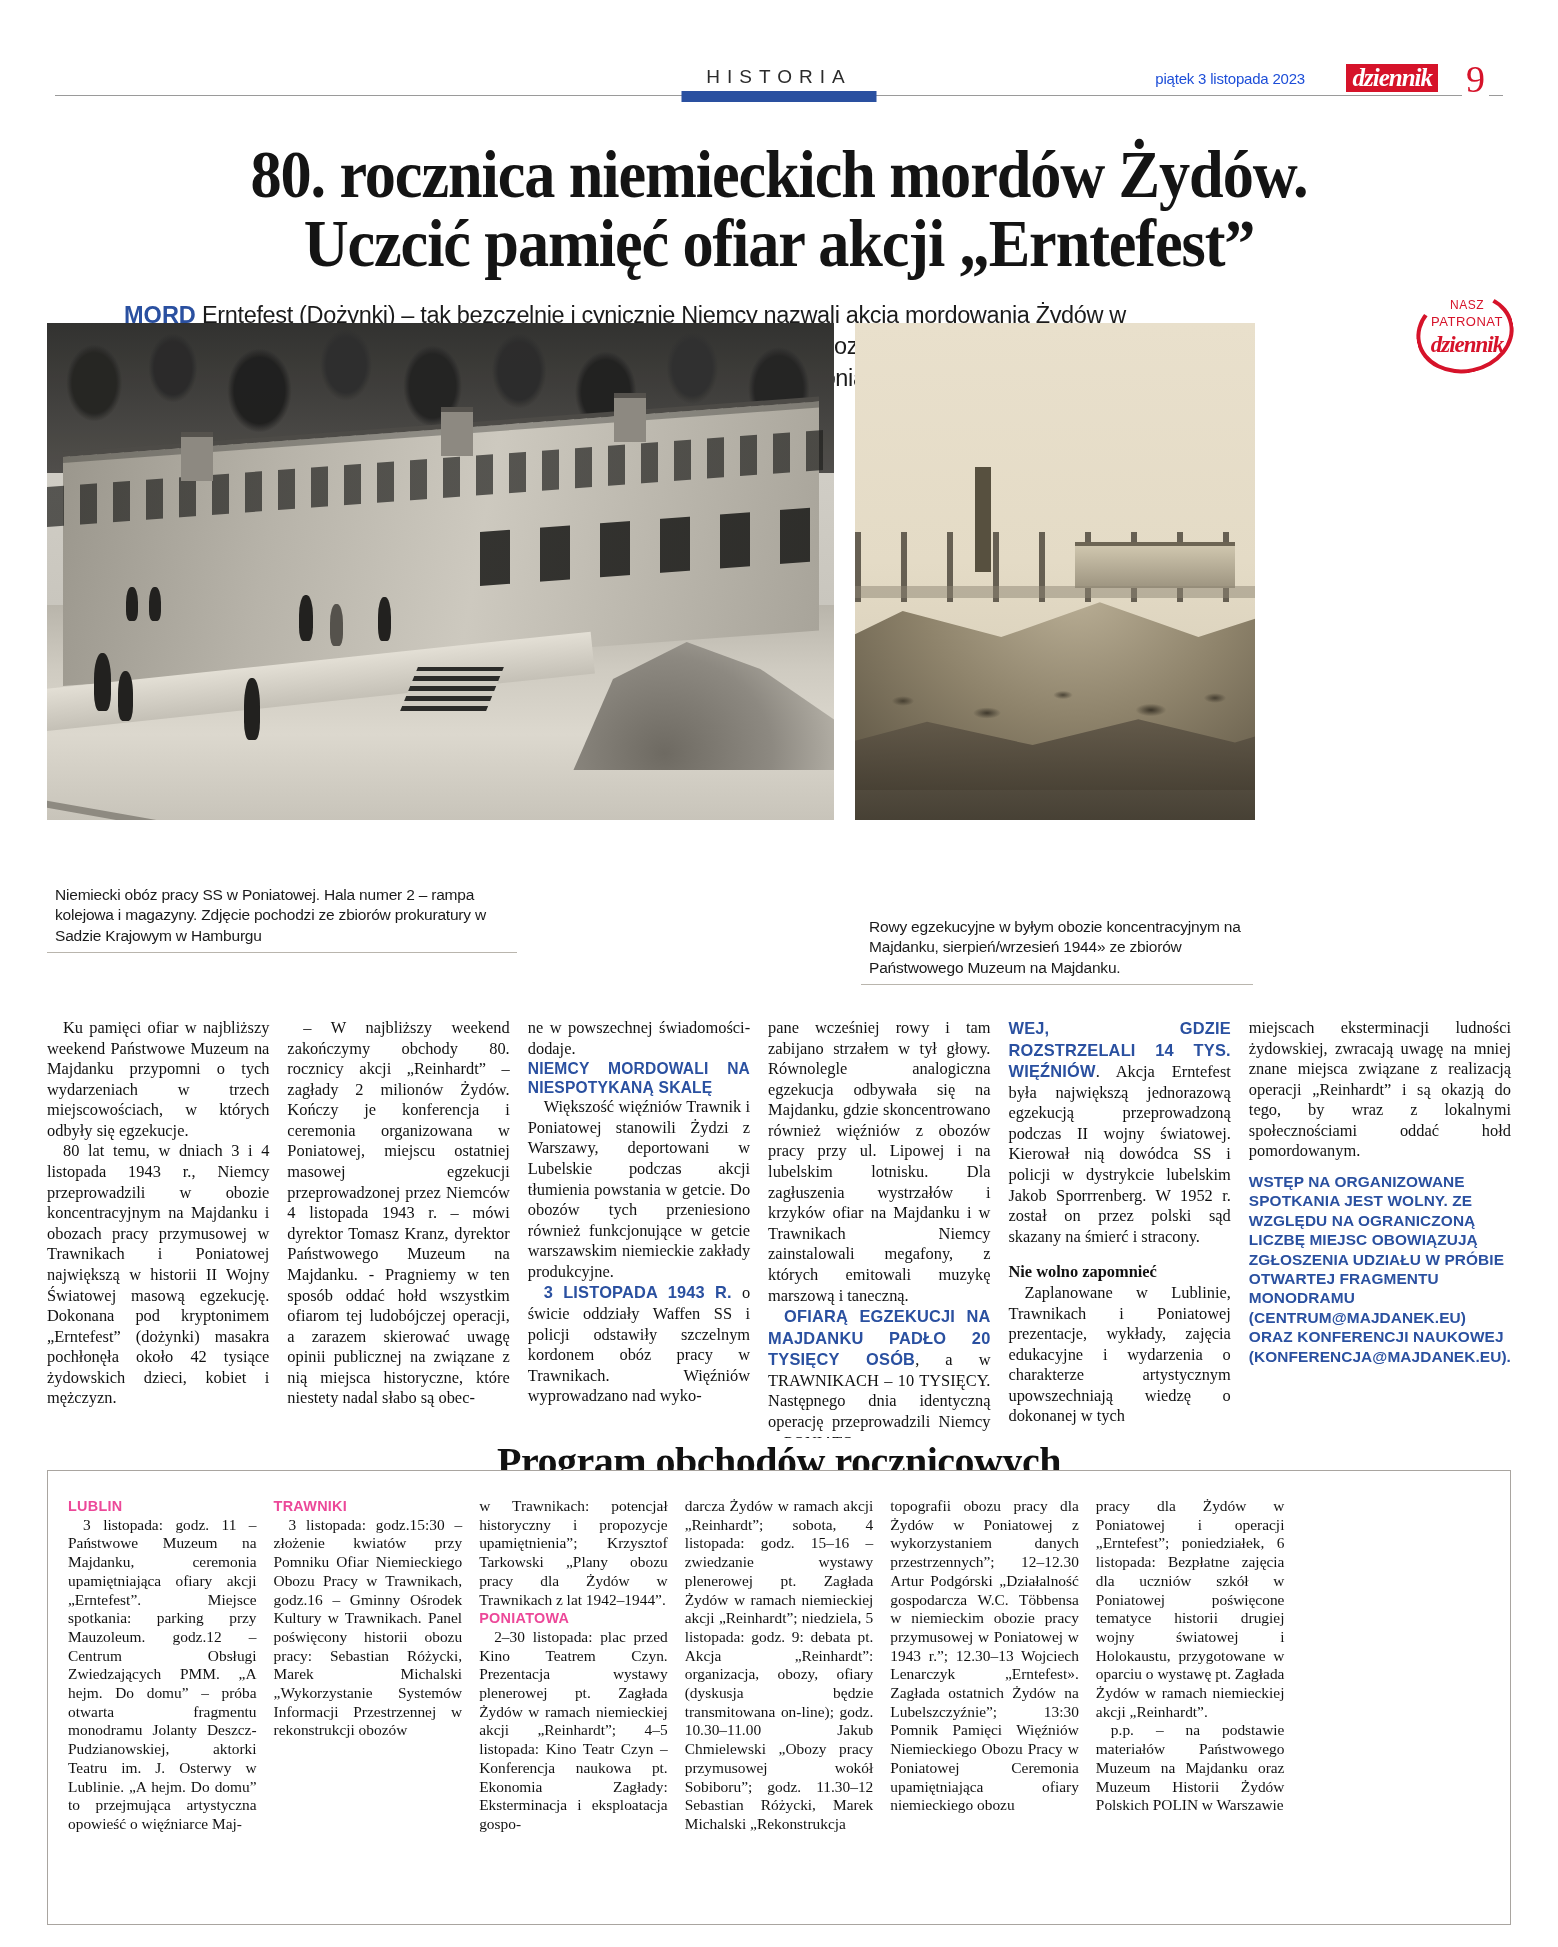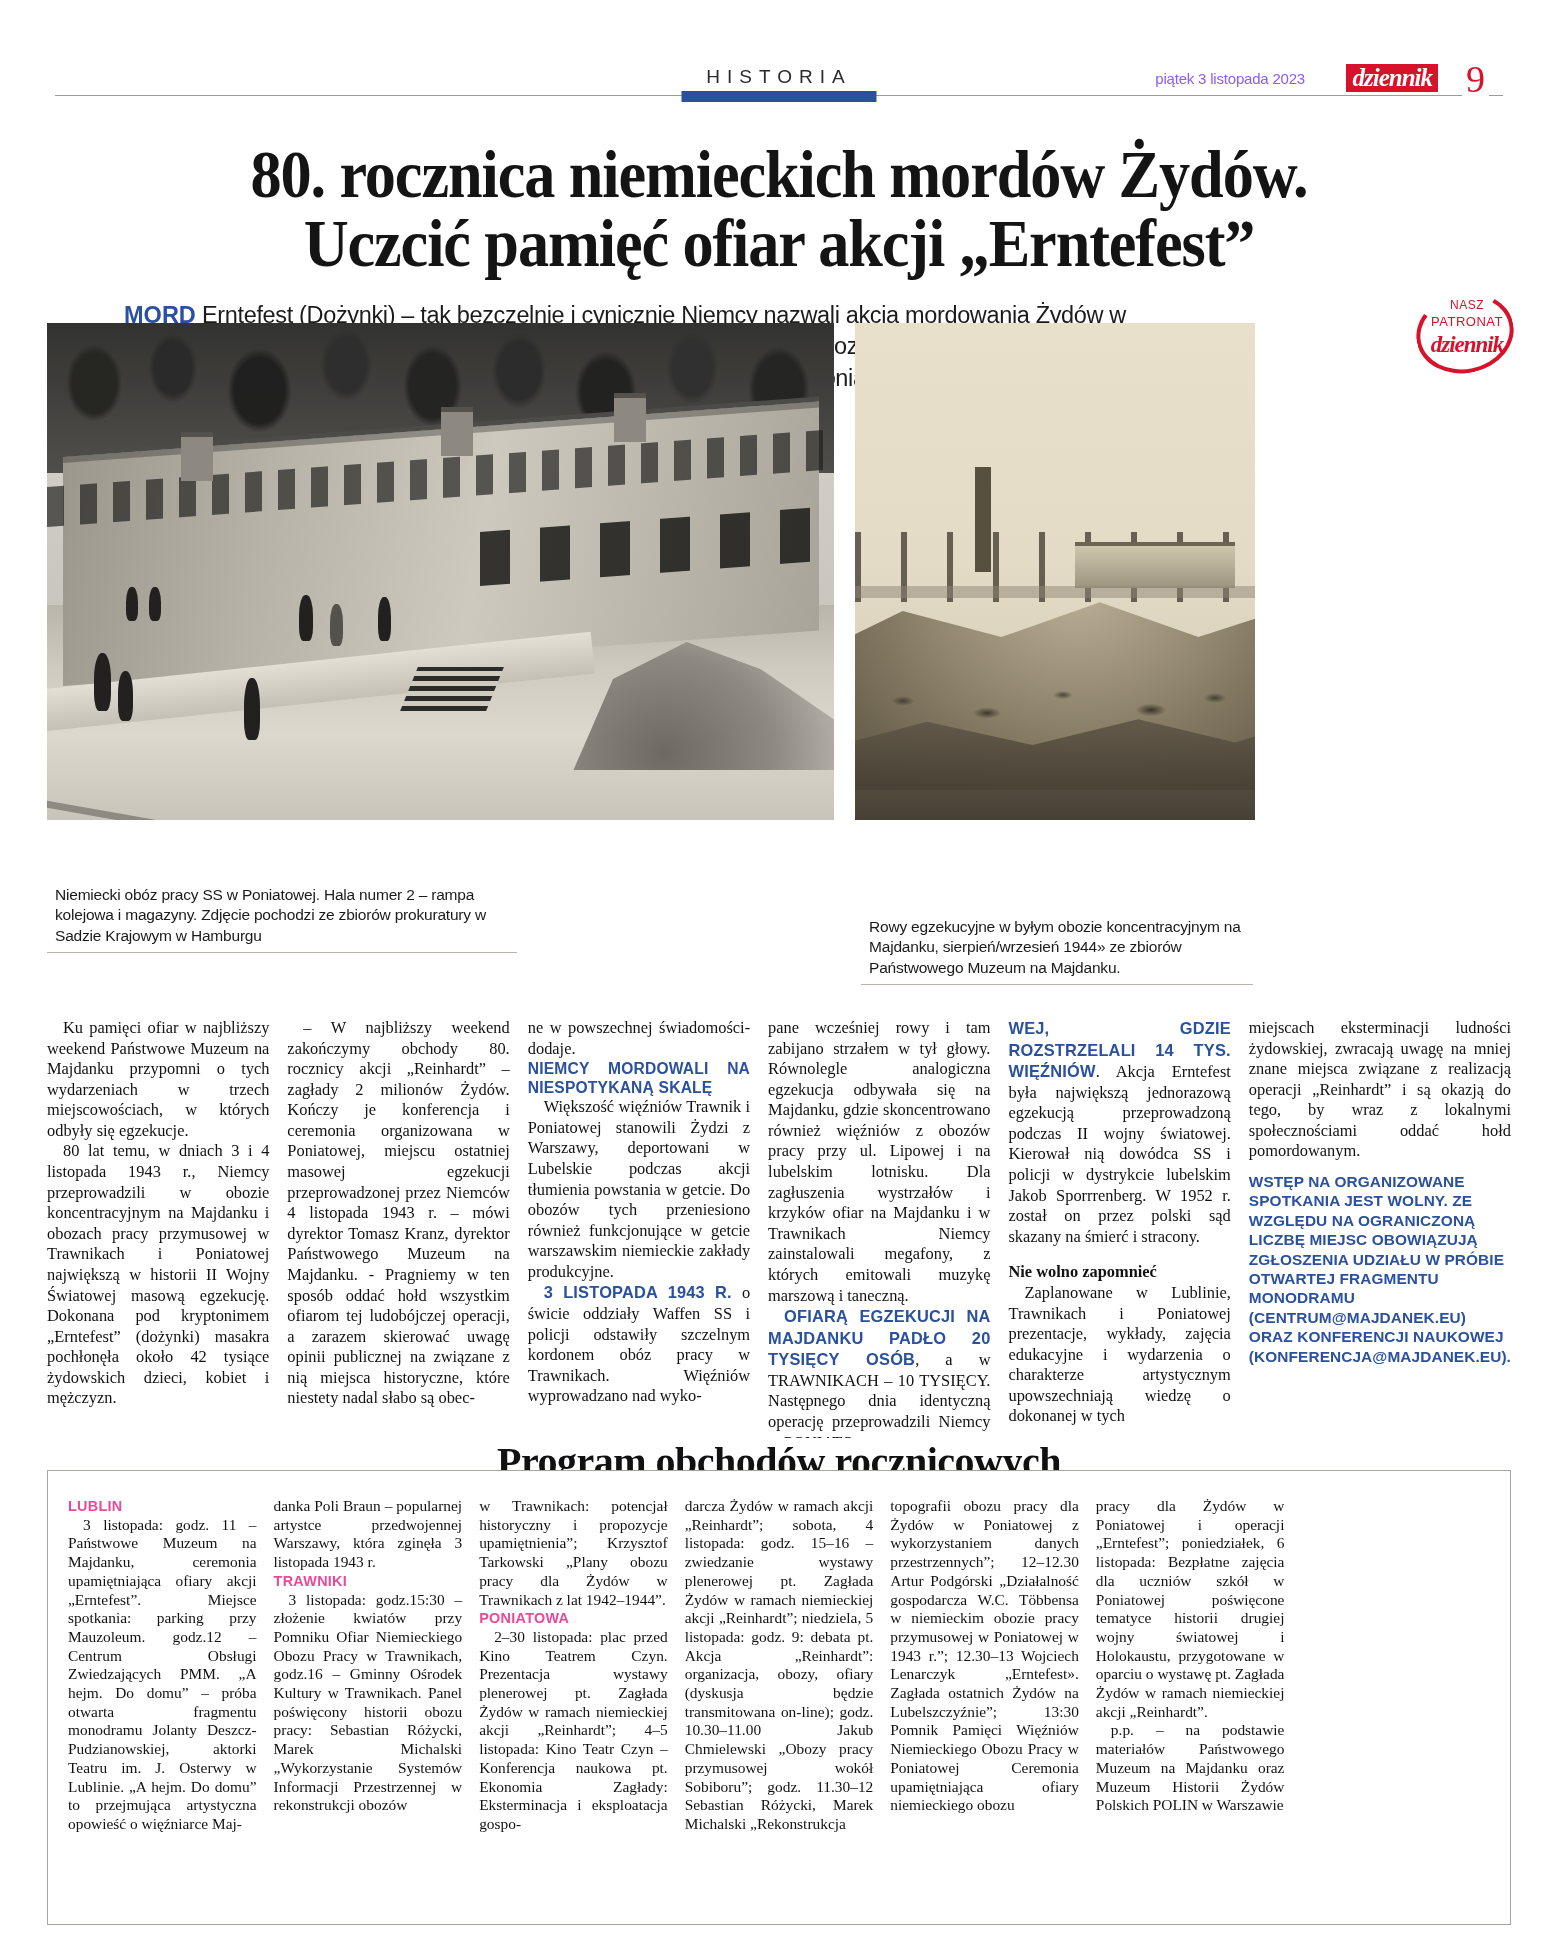--- a/index.html
+++ b/index.html
@@ -32,21 +32,21 @@
     font-size:19px; letter-spacing:7px; color:#2b2b2b; font-weight:400;
     background:#fff; padding:0 12px;
   }
   .masthead .kicker-bar{
     position:absolute; left:50%; transform:translateX(-50%); top:29px;
     width:195px; height:11px; background:#2a50a0;
   }
   .masthead .date{
     position:absolute; right:192px; top:8px;
     font-family:"Liberation Sans", sans-serif;
-    font-size:15px; color:#8b5cf6; background:#fff; padding:0 6px;
+    font-size:15px; color:#1d4ed8; background:#fff; padding:0 6px;
     letter-spacing:-0.2px;
   }
   .masthead .brand{
     position:absolute; right:60px; top:2px;
     background:#fff; padding:0 5px;
   }
   .brand-mark{
     display:inline-block;
     font-family:"Liberation Serif", serif;
     font-weight:700; font-style:italic;
@@ -428,21 +428,20 @@
   <div class="program-title">Program obchodów rocznicowych</div>
   <div class="program">
     <div class="program-cols">
 
       <div class="pcol">
         <p class="psub">LUBLIN</p>
         <p>3 listopada: godz. 11 – Państwowe Muzeum na Majdanku, ceremonia upamiętniająca ofiary akcji „Erntefest”. Miejsce spotkania: parking przy Mauzoleum. godz.12 – Centrum Obsługi Zwiedzających PMM. „A hejm. Do domu” – próba otwarta fragmentu monodramu Jolanty Deszcz-Pudzianowskiej, aktorki Teatru im. J. Osterwy w Lublinie. „A hejm. Do domu” to przejmująca artystyczna opowieść o więźniarce Maj-</p>
       </div>
 
       <div class="pcol">
-        <p class="noind" style="text-indent:0">danka Poli Braun – popularnej artystce przedwojennej Warszawy, która zginęła 3 listopada 1943 r.</p>
         <p class="psub">TRAWNIKI</p>
         <p>3 listopada: godz.15:30 – złożenie kwiatów przy Pomniku Ofiar Niemieckiego Obozu Pracy w Trawnikach, godz.16 – Gminny Ośrodek Kultury w Trawnikach. Panel poświęcony historii obozu pracy: Sebastian Różycki, Marek Michalski „Wykorzystanie Systemów Informacji Przestrzennej w rekonstrukcji obozów</p>
       </div>
 
       <div class="pcol">
         <p style="text-indent:0">w Trawnikach: potencjał historyczny i propozycje upamiętnienia”; Krzysztof Tarkowski „Plany obozu pracy dla Żydów w Trawnikach z lat 1942–1944”.</p>
         <p class="psub">PONIATOWA</p>
         <p>2–30 listopada: plac przed Kino Teatrem Czyn. Prezentacja wystawy plenerowej pt. Zagłada Żydów w ramach niemieckiej akcji „Reinhardt”; 4–5 listopada: Kino Teatr Czyn – Konferencja naukowa pt. Ekonomia Zagłady: Eksterminacja i eksploatacja gospo-</p>
       </div>
 

